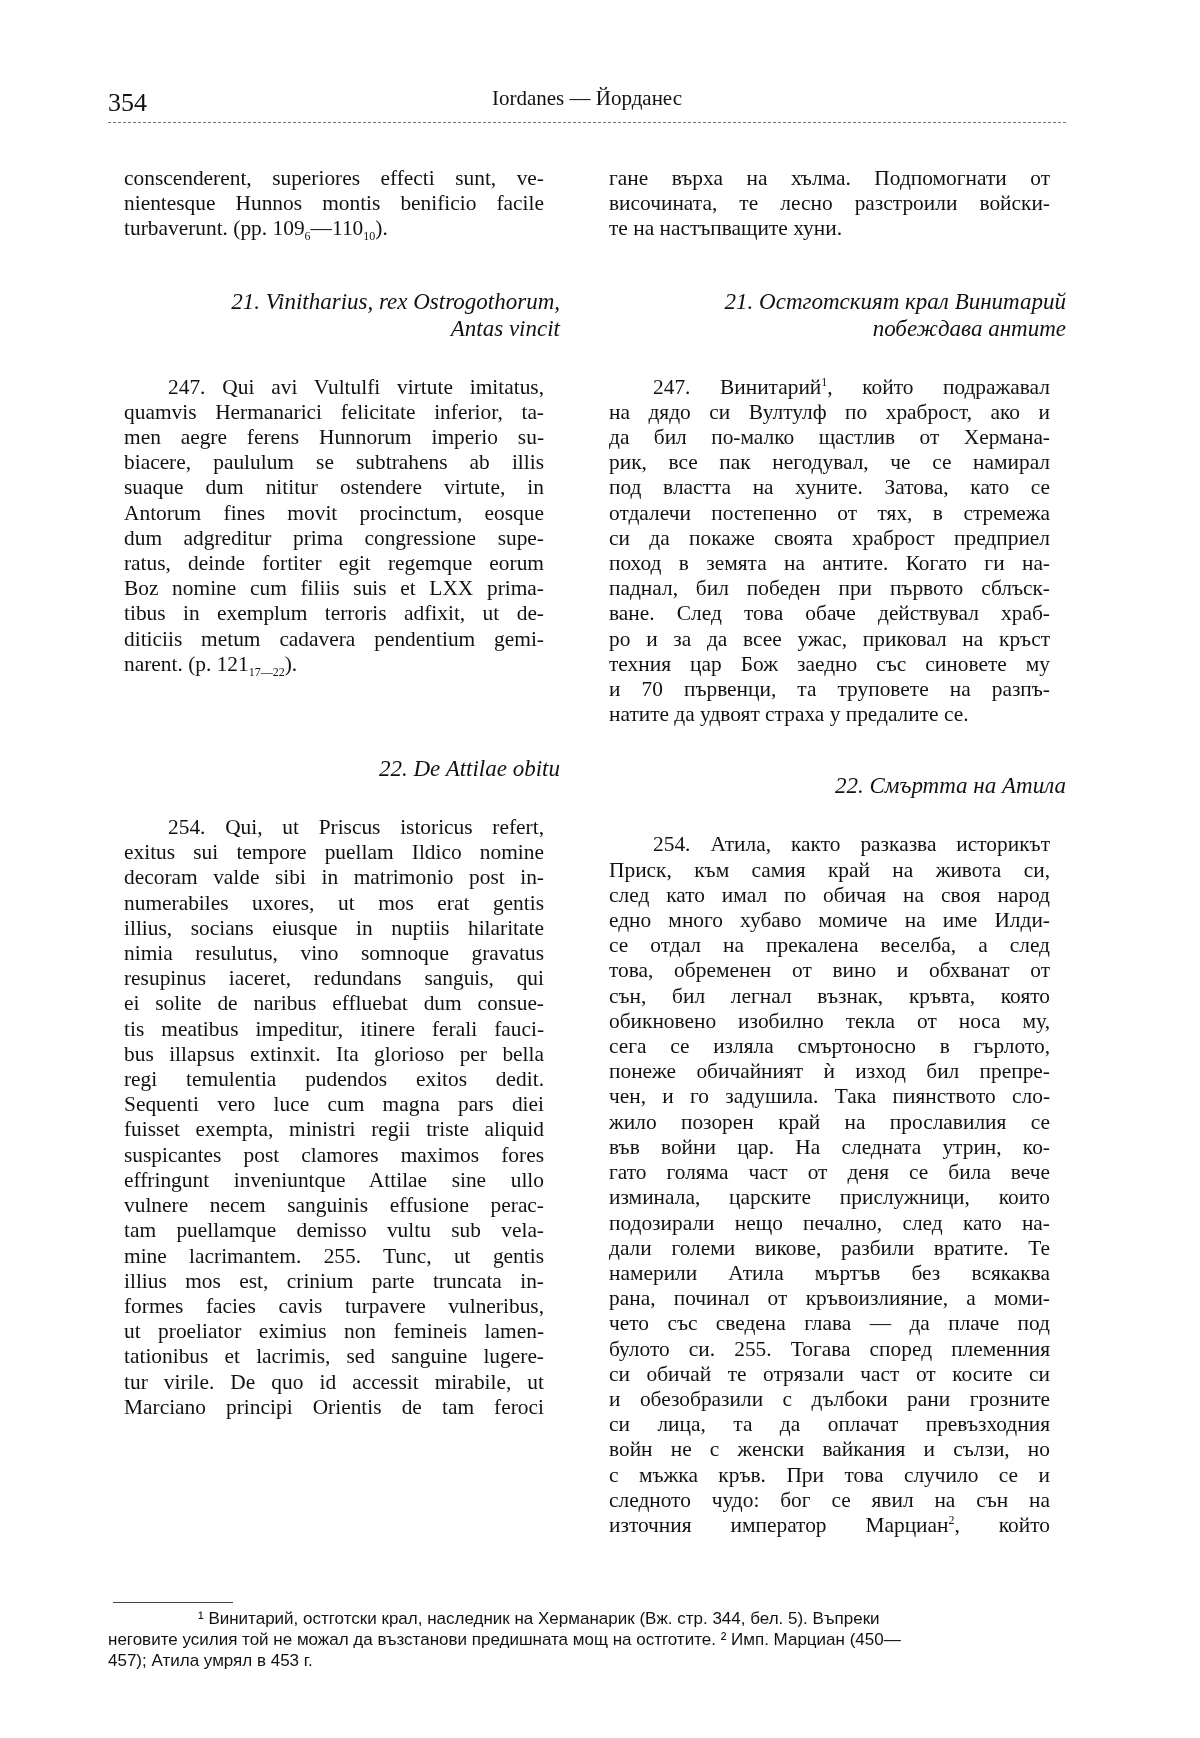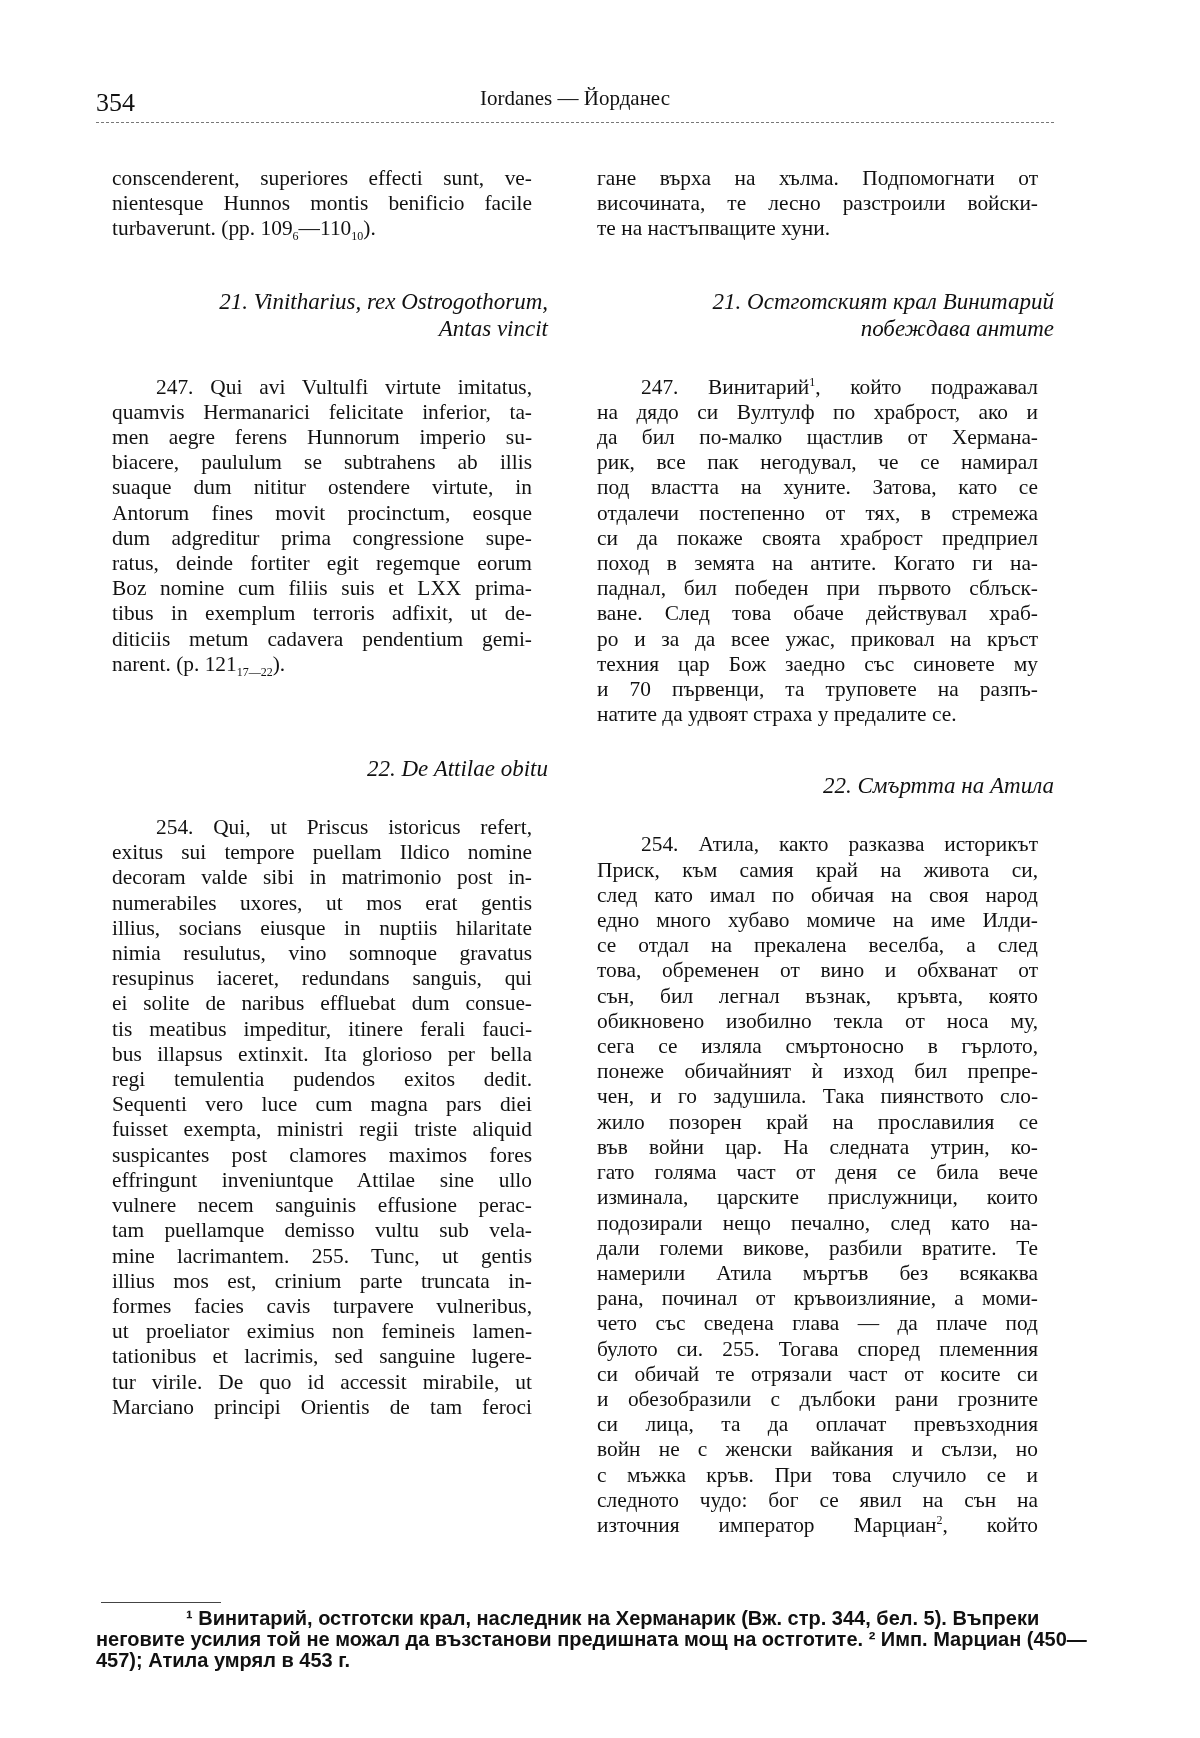--- a/index.html
+++ b/index.html
@@ -1,38 +1,38 @@
 <!DOCTYPE html>
 <html><head>
 <meta charset="utf-8">
 <style>
   html, body { margin: 0; padding: 0; background: #ffffff; }
   body { width: 1200px; height: 1738px; position: relative; overflow: hidden; color: #111; }
-  .page { position: absolute; left: 4px; top: 0; width: 1008px; height: 1738px; font-family: "Liberation Serif", "DejaVu Serif", serif; }
+  .page { position: absolute; left: 16px; top: 0; width: 1008px; height: 1738px; font-family: "Liberation Serif", "DejaVu Serif", serif; }
 
   .header { position: absolute; left: 92px; top: 86px; width: 958px; height: 40px; }
   .page-num { position: absolute; left: 0; top: 2px; font-size: 26px; }
   .running-title { position: absolute; left: 0; right: 0; top: 0; text-align: center; font-size: 21px; }
   .header-rule { position: absolute; left: 0; right: 0; top: 36px; border-bottom: 1px dashed #777; }
 
   .col { position: absolute; top: 150px; font-size: 21.4px; line-height: 25.2px; text-align: justify; }
   .col-left { left: 92px; width: 452px; }
   .col-right { left: 577px; width: 473px; }
 
   .para { margin: 16px; }
   .line { display: block; white-space: nowrap; text-align: justify; text-align-last: justify; }
   .line.last { text-align-last: left; }
   .indent { padding-left: 44px; }
 
   .heading { font-style: italic; text-align: right; font-size: 23px; line-height: 27px; margin: 0; }
   .num { font-weight: normal; }
   sub, sup { font-size: 12px; line-height: 0; }
 
   .fn-rule { position: absolute; left: 97px; top: 1602px; width: 120px; border-top: 1px solid #444; }
-  .footnotes { position: absolute; left: 92px; top: 1608px; width: 958px; font-family: "Liberation Sans", "DejaVu Sans", sans-serif; font-weight: bold; font-size: 20px; line-height: 21px; }
+  .footnotes { position: absolute; left: 92px; top: 1608px; width: 958px; font-family: "Liberation Sans", "DejaVu Sans", sans-serif; font-weight: normal; font-size: 17px; line-height: 21px; }
   .fn-line { display: block; white-space: nowrap; }
   .fn-first { padding-left: 90px; }
 </style>
 </head>
 <body>
 
 <div class="page">
 
   <div class="header">
     <span class="page-num">354</span>

